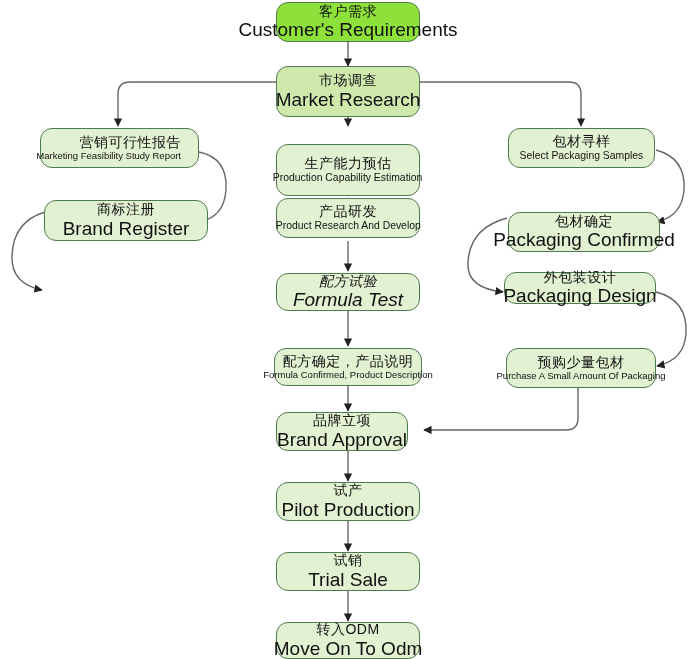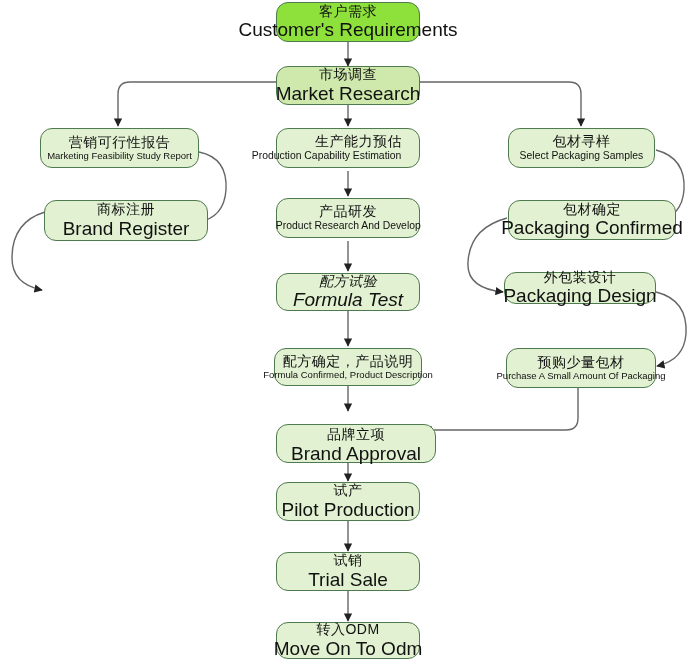--- a/index.html
+++ b/index.html
@@ -103,37 +103,37 @@
       <path d="M 348 521 L 348 551"></path>
       <path d="M 348 591 L 348 621"></path>
     </g>
   </svg>
 
   <div class="node start" style="left:276px; top:2px; width:144px; height:40px;">
     <div class="cn">客户需求</div>
     <div class="en">Customer's Requirements</div>
   </div>
 
-  <div class="node level2" style="left:276px; top:66px; width:144px; height:39px;">
+  <div class="node level2" style="left:276px; top:66px; width:144px; height:51px;">
     <div class="cn">市场调查</div>
     <div class="en">Market Research</div>
   </div>
 
-  <div class="node xtight" style="left:40px; top:128px; width:159px; height:40px;">
+  <div class="node xtight" style="left:40px; top:128px; width:159px; height:40px;align-items:flex-end;">
     <div class="cn">营销可行性报告</div>
     <div class="en">Marketing Feasibility Study Report</div>
   </div>
 
   <div class="node" style="left:44px; top:200px; width:164px; height:41px;">
     <div class="cn">商标注册</div>
     <div class="en">Brand Register</div>
   </div>
 
 
-  <div class="node tight" style="left:276px; top:128px; width:144px; height:40px;align-items:flex-end;">
+  <div class="node tight" style="left:276px; top:144px; width:144px; height:52px;">
     <div class="cn">生产能力预估</div>
     <div class="en">Production Capability Estimation</div>
   </div>
 
   <div class="node tight" style="left:276px; top:198px; width:144px; height:40px;">
     <div class="cn">产品研发</div>
     <div class="en">Product Research And Develop</div>
   </div>
 
   <div class="node" style="left:276px; top:273px; width:144px; height:38px;font-style:italic;">
@@ -144,36 +144,36 @@
   <div class="node xtight" style="left:274px; top:348px; width:148px; height:38px;">
     <div class="cn">配方确定，产品说明</div>
     <div class="en">Formula Confirmed, Product Description</div>
   </div>
 
   <div class="node tight" style="left:508px; top:128px; width:147px; height:40px;">
     <div class="cn">包材寻样</div>
     <div class="en">Select Packaging Samples</div>
   </div>
 
-  <div class="node" style="left:508px; top:200px; width:168px; height:40px;">
+  <div class="node" style="left:508px; top:212px; width:152px; height:40px;">
     <div class="cn">包材确定</div>
     <div class="en">Packaging Confirmed</div>
   </div>
 
   <div class="node" style="left:504px; top:272px; width:152px; height:32px;">
     <div class="cn">外包装设计</div>
     <div class="en">Packaging Design</div>
   </div>
 
   <div class="node xtight" style="left:506px; top:348px; width:150px; height:40px;">
     <div class="cn">预购少量包材</div>
     <div class="en">Purchase A Small Amount Of Packaging</div>
   </div>
 
-  <div class="node" style="left:276px; top:424px; width:160px; height:39px;justify-content:space-between;">
+  <div class="node" style="left:276px; top:412px; width:132px; height:39px;">
     <div class="cn">品牌立项</div>
     <div class="en">Brand Approval</div>
   </div>
 
   <div class="node" style="left:276px; top:482px; width:144px; height:39px;">
     <div class="cn">试产</div>
     <div class="en">Pilot Production</div>
   </div>
 
   <div class="node" style="left:276px; top:552px; width:144px; height:39px;">

